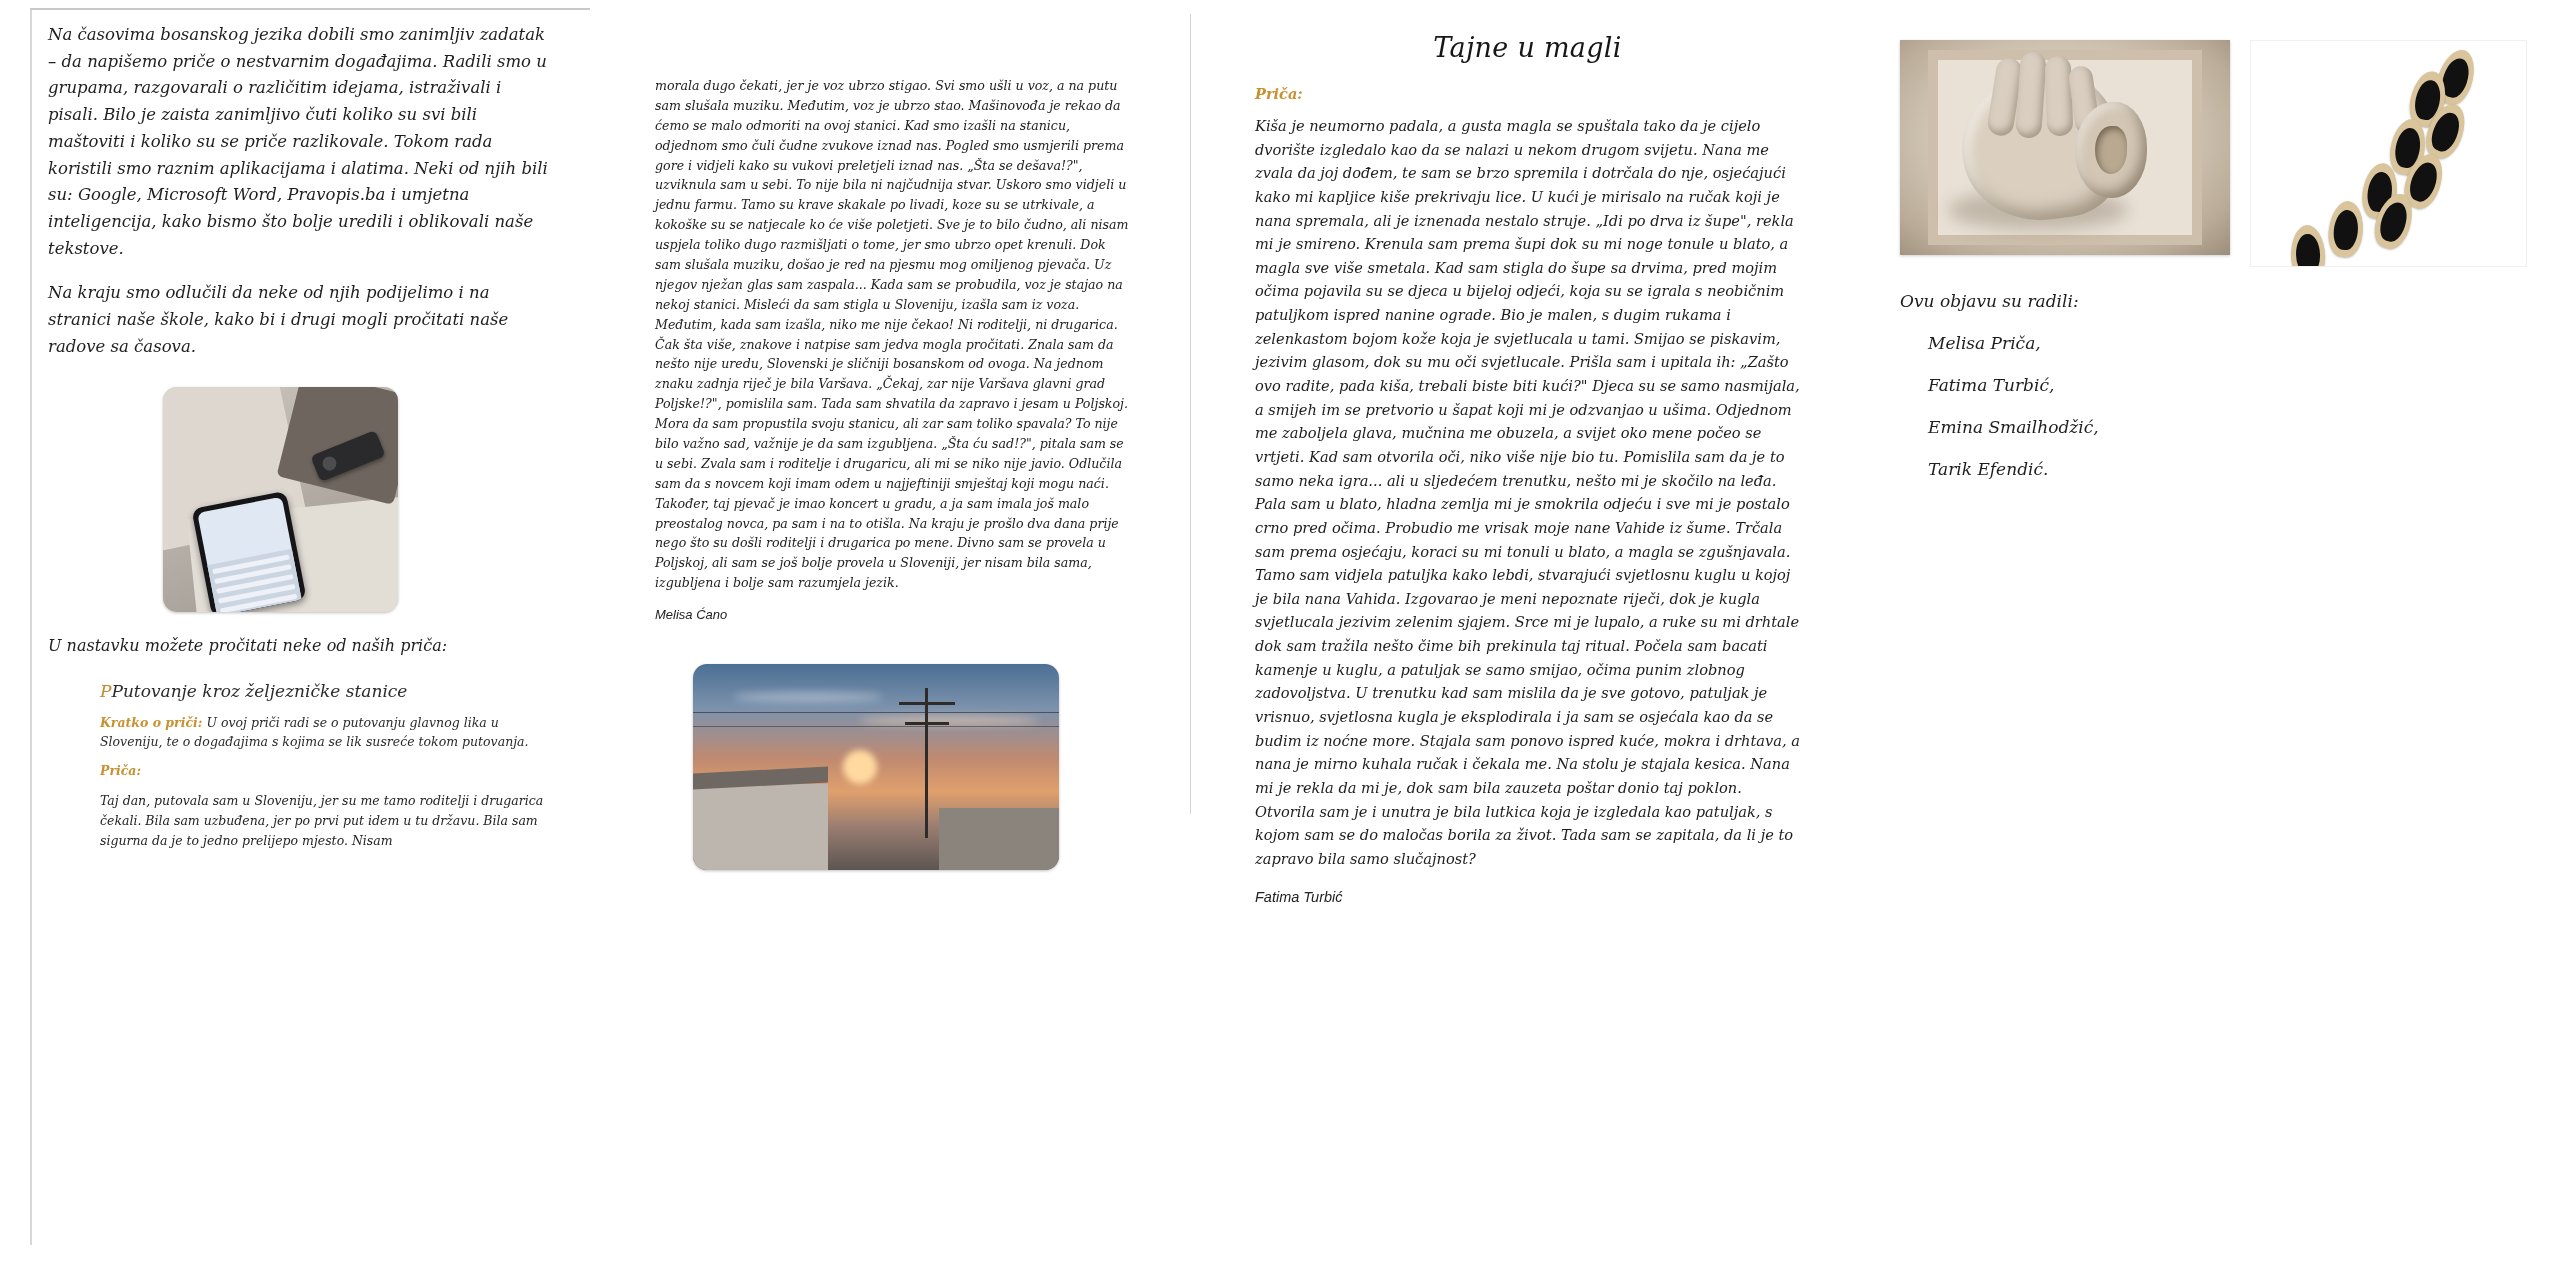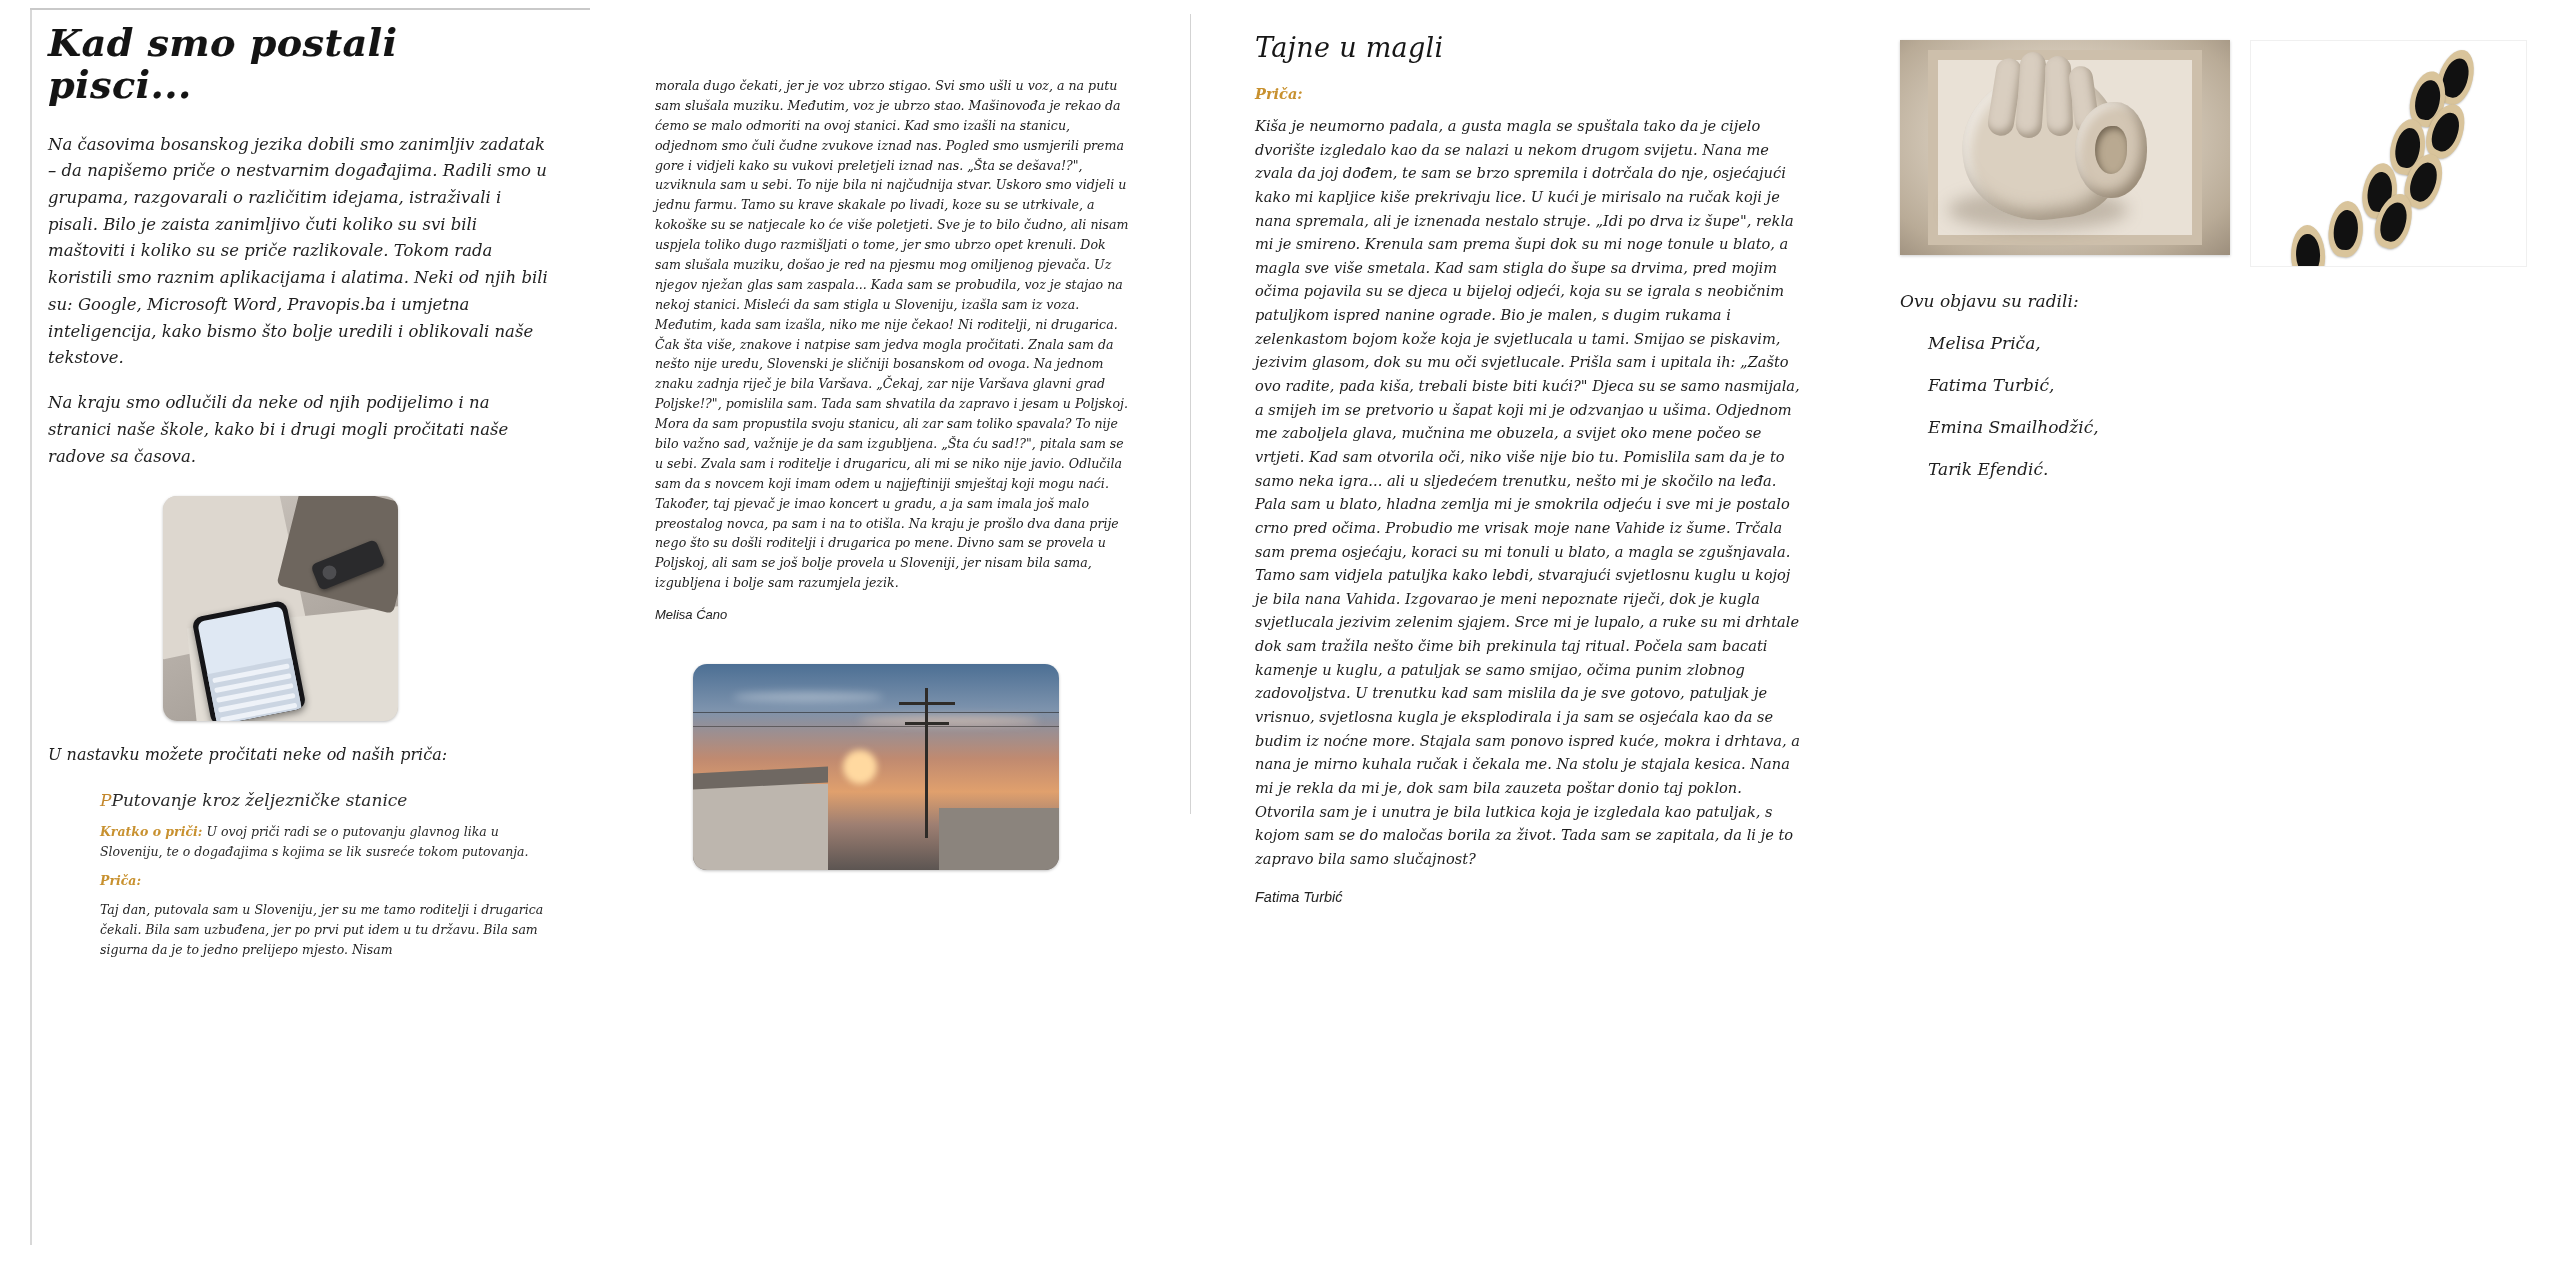--- a/index.html
+++ b/index.html
@@ -239,21 +239,21 @@
     background: #d3d3d3;
   }
 
   
   .col3 { left: 1255px; top: 22px; width: 545px; }
   .col3-title {
     font-family: "DejaVu Serif", serif;
     font-style: italic;
     font-size: 27px;
     color: #161616;
-    text-align: left;
+    text-align: center;
     margin: 10px 0 22px 0;
     letter-spacing: .3px;
   }
   .col3 .mini2 {
     font-family: "DejaVu Serif", serif;
     font-style: italic;
     font-size: 14.5px;
     line-height: 1.62;
     color: #1d1d1d;
     margin: 0 0 10px 0;
@@ -368,21 +368,20 @@
 </head>
 <body>
 
 <div class="page">
 
   <div class="top-rule"></div>
   <div class="left-rule"></div>
   <div class="divider"></div>
 
   <div class="col col1">
-    <h1 class="main-title">Kad smo postali pisci...</h1>
 
     <p class="body-text">Na časovima bosanskog jezika dobili smo zanimljiv zadatak – da napišemo priče o nestvarnim događajima. Radili smo u grupama, razgovarali o različitim idejama, istraživali i pisali. Bilo je zaista zanimljivo čuti koliko su svi bili maštoviti i koliko su se priče razlikovale. Tokom rada koristili smo raznim aplikacijama i alatima. Neki od njih bili su: Google, Microsoft Word, Pravopis.ba i umjetna inteligencija, kako bismo što bolje uredili i oblikovali naše tekstove.</p>
     <p class="body-text">Na kraju smo odlučili da neke od njih podijelimo i na stranici naše škole, kako bi i drugi mogli pročitati naše radove sa časova.</p>
 
     <div class="photo-phone">
       <div class="pp-paper"></div>
       <div class="pp-paper2"></div>
       <div class="pp-dark"></div>
       <div class="pp-remote"></div>
       <div class="pp-phone">

